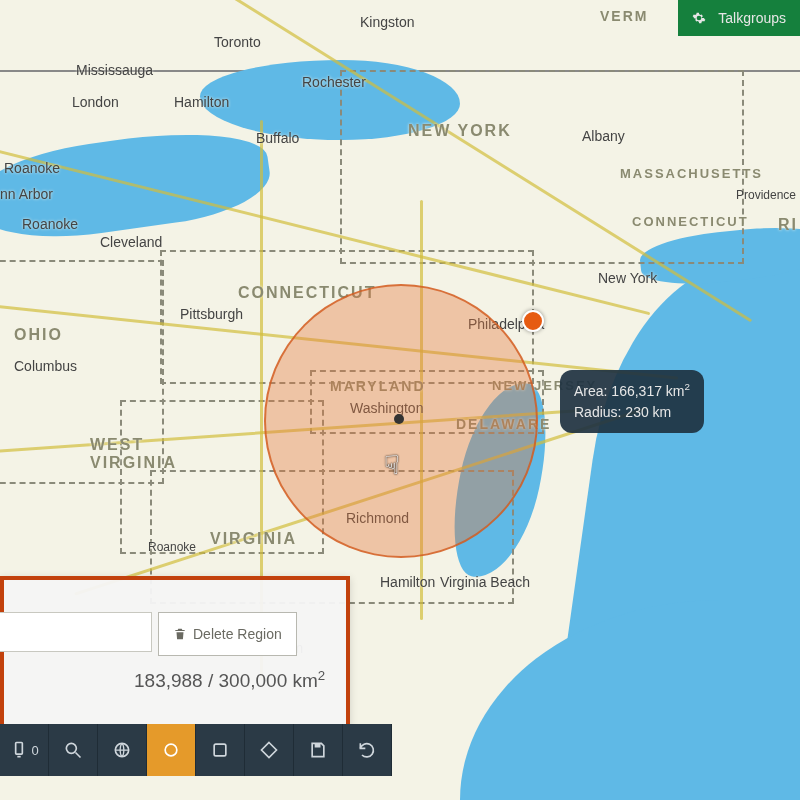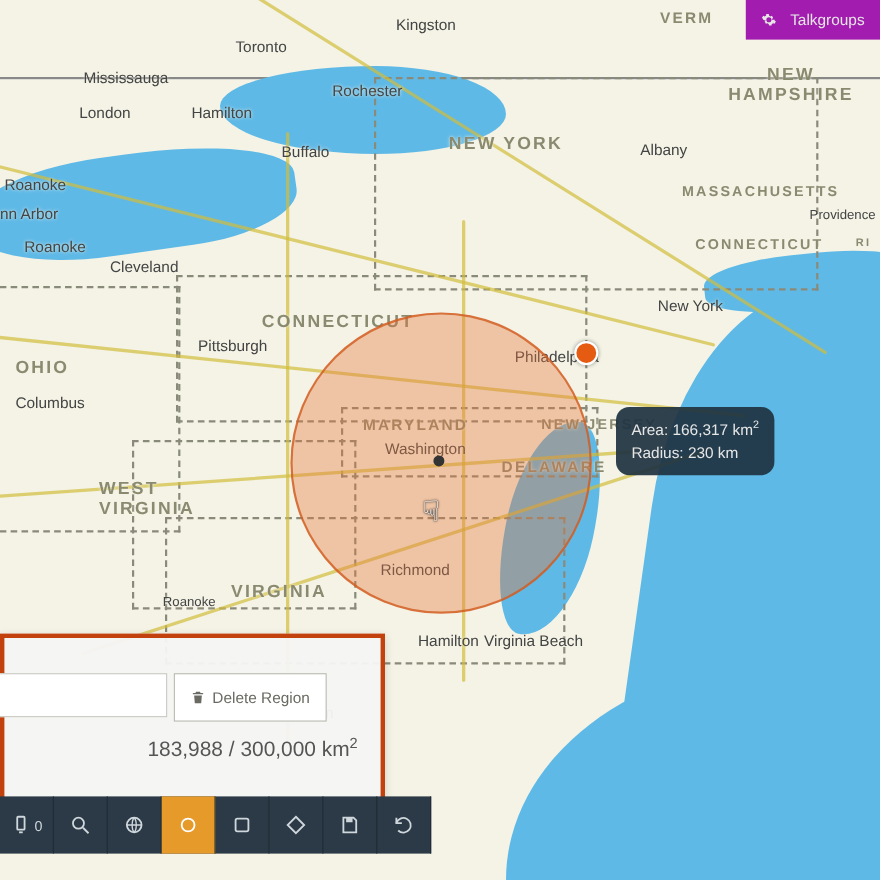--- a/index.html
+++ b/index.html
@@ -50,21 +50,21 @@
   #edge-marker { position:absolute; left:522px; top:310px; width:18px; height:18px; border-radius:50%; background:#e65b12; border:2px solid #fff; box-shadow:0 0 4px rgba(0,0,0,.4); }
 
   
   #info-tooltip { position:absolute; left:560px; top:370px; background:rgba(30,50,65,.92); color:#e6e6e6; font-size:14px; padding:10px 14px; border-radius:12px; line-height:1.5; }
   #info-tooltip sup { font-size:.7em; }
 
   
   #cursor { position:absolute; left:384px; top:450px; font-size:26px; color:#fff; text-shadow:0 0 2px #000,0 0 2px #000; pointer-events:none; }
 
   
-  #talkgroups-btn { position:absolute; top:0; right:0; background:#a21caf; color:#e6e6e6; font-size:14px; padding:10px 14px; display:flex; align-items:center; gap:12px; cursor:pointer; }
+  #talkgroups-btn { position:absolute; top:0; right:0; background:#15803d; color:#e6e6e6; font-size:14px; padding:10px 14px; display:flex; align-items:center; gap:12px; cursor:pointer; }
   #talkgroups-btn .gear { width:14px; height:14px; }
 
   
   #panel { position:absolute; left:0; top:576px; width:342px; height:148px; background:rgba(245,245,245,.96); border:4px solid #c2410c; box-shadow:0 2px 8px rgba(0,0,0,.15); }
   #name-input { position:absolute; left:-30px; top:32px; width:160px; height:38px; border:1px solid #c8c8c0; background:#fff; padding:0 8px; font-size:14px; }
   #delete-btn { position:absolute; left:154px; top:32px; height:42px; padding:0 14px; border:1px solid #b8b8b0; background:#fff; color:#6a6a62; font-size:14px; display:flex; align-items:center; gap:6px; cursor:pointer; }
   #usage { position:absolute; left:130px; top:88px; color:#555; font-size:19px; }
   #usage sup { font-size:.7em; }
 
   
@@ -101,25 +101,23 @@
   <div class="road r2"></div>
   <div class="road r3"></div>
   <div class="road r4"></div>
   <div class="road r5"></div>
   <div class="road r6"></div>
   <div class="road r7"></div>
 
   <span class="lbl state" style="left:14px;top:326px">OHIO</span>
   <span class="lbl state" style="left:238px;top:284px">CONNECTICUT</span>
   <span class="lbl state" style="left:408px;top:122px">NEW YORK</span>
-  <span class="lbl state" style="left:662px;top:60px;white-space:pre;text-align:center">NEW
-HAMPSHIRE</span>
   <span class="lbl state" style="left:620px;top:166px;font-size:13px">MASSACHUSETTS</span>
   <span class="lbl state" style="left:632px;top:214px;font-size:13px">CONNECTICUT</span>
-  <span class="lbl state" style="left:778px;top:216px;font-size:10px">RI</span>
+  <span class="lbl state" style="left:778px;top:216px;font-size:16px">RI</span>
   <span class="lbl state" style="left:90px;top:436px;white-space:pre">WEST
 VIRGINIA</span>
   <span class="lbl state" style="left:210px;top:530px">VIRGINIA</span>
   <span class="lbl state" style="left:330px;top:378px;font-size:14px">MARYLAND</span>
   <span class="lbl state" style="left:456px;top:416px;font-size:14px">DELAWARE</span>
   <span class="lbl state" style="left:492px;top:378px;font-size:13px">NEW JERSEY</span>
   <span class="lbl state" style="left:600px;top:8px;font-size:14px">VERM</span>
 
   <span class="lbl city" style="left:4px;top:160px">Roanoke</span>
   <span class="lbl city" style="left:0px;top:186px">nn Arbor</span>

